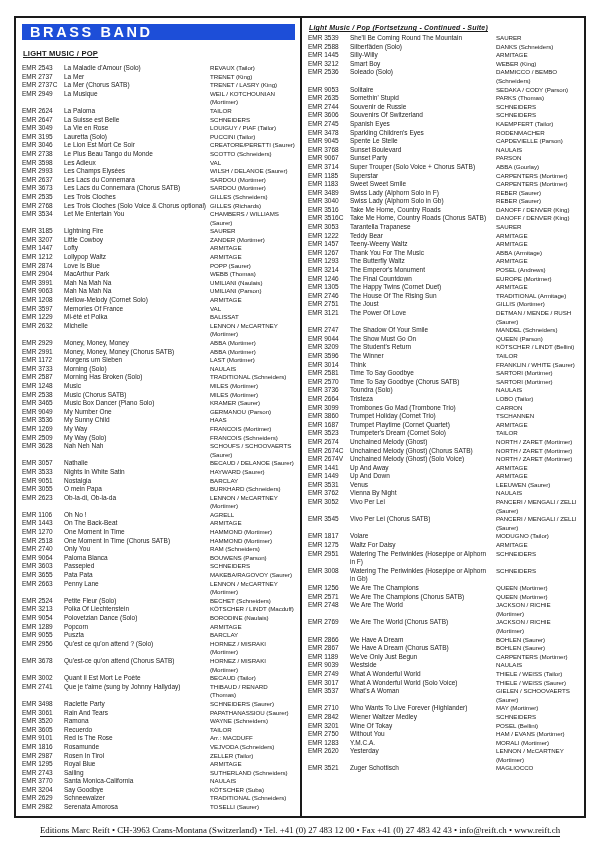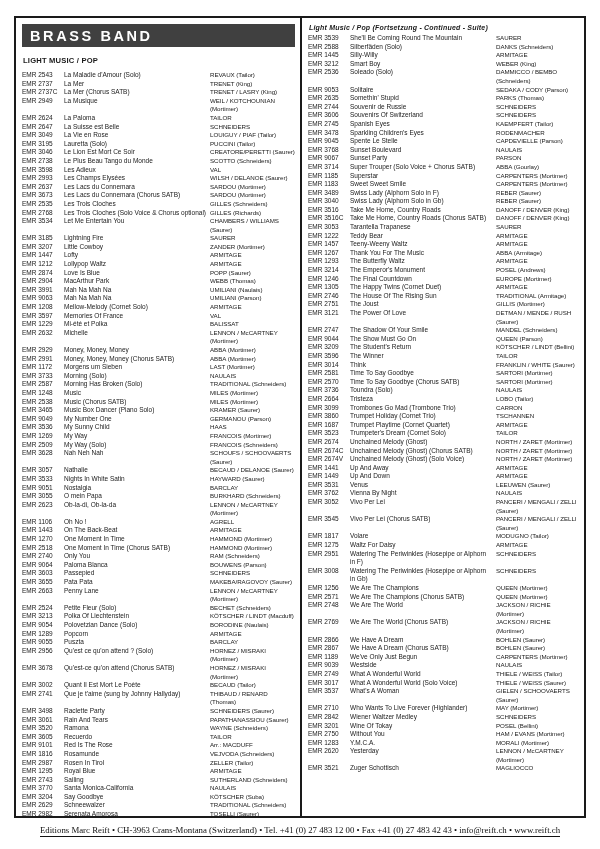--- a/index.html
+++ b/index.html
@@ -2,23 +2,23 @@
 <html><head>
 <meta charset="utf-8">
 <style>
   html,body { margin:0; padding:0; background:#ffffff; }
   body { width:600px; height:849px; font-family:"Liberation Sans", sans-serif; color:#1a1a1a; -webkit-font-smoothing:antialiased; }
   .page { position:relative; width:600px; height:849px; background:#ffffff; overflow:hidden; }
   .sheet { position:absolute; left:14px; top:16px; width:572px; height:802px; border:2px solid #1a1a1a; box-sizing:border-box; display:flex; background:#ffffff; }
   .col { box-sizing:border-box; overflow:hidden; }
   .col-left { width:284px; padding:5px 4px 3px 6px; }
   .col-right { flex:1; border-left:2px solid #1a1a1a; padding:5px 3px 3px 6px; }
-  .banner { background:#404040; color:#ffffff; height:23px; display:flex; align-items:center; padding-left:8px; margin:1px 1px 9px 0; }
+  .banner { background:#1d4ed8; color:#ffffff; height:16px; display:flex; align-items:center; padding-left:8px; margin:1px 1px 9px 0; }
   .banner-text { font-weight:bold; font-size:14.5px; letter-spacing:2.6px; white-space:nowrap; }
-  .section-title { font-weight:bold; font-size:7.6px; margin:0 0 6px 1px; letter-spacing:0.2px; }
+  .section-title { font-weight:bold; font-size:7.6px; margin:0 0 6px 1px; letter-spacing:0.2px;text-decoration:underline; }
   .section-title.continued { font-style:italic; font-size:7px; margin:1px 0 3px 1px; }
   .rows { display:block; }
   .row { display:flex; align-items:flex-start; font-size:6.5px; line-height:8.6px; }
   .c-no { flex:0 0 42px; white-space:nowrap; }
   .c-title { flex:0 0 142px; padding-right:4px; }
   .c-comp { flex:1; font-size:6.2px; letter-spacing:-0.05px; padding-right:1px; }
   .footer { position:absolute; left:0; right:0; top:825px; text-align:center; font-family:"Liberation Serif", serif; font-weight:normal; font-size:8.8px; color:#111111; }
   .footer-inner { border-bottom:1px solid #111111; padding-bottom:1px; }
   .flink { color:#111111; text-decoration:none; cursor:pointer; }
 </style>

